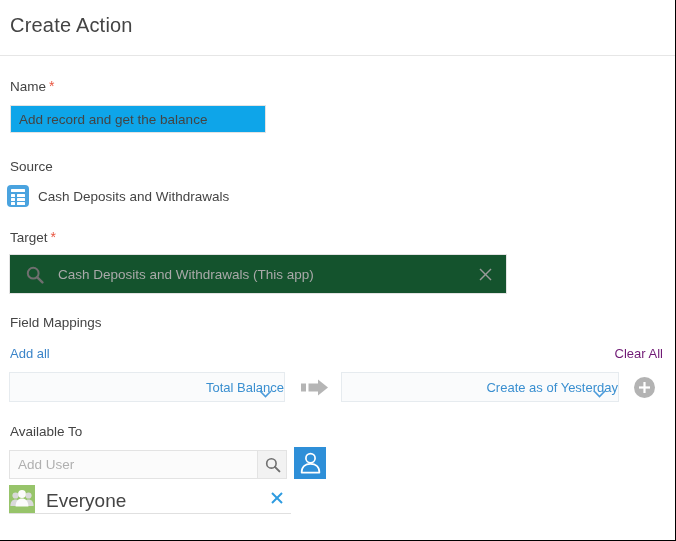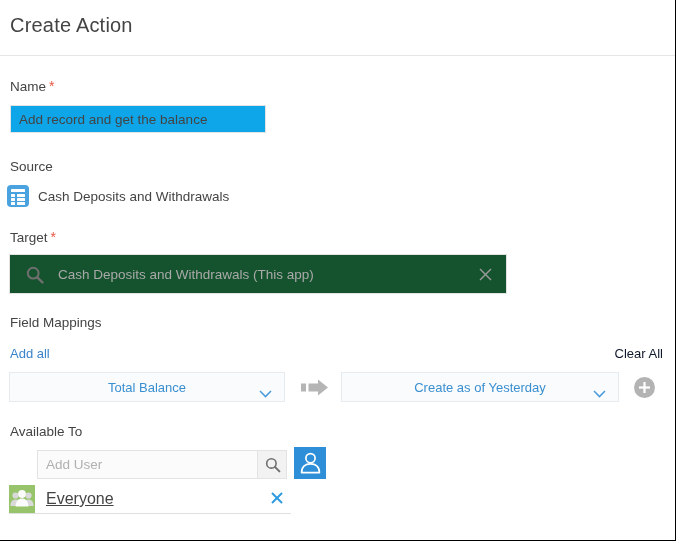--- a/index.html
+++ b/index.html
@@ -140,35 +140,35 @@
   }
 
   
   .link {
     position: absolute;
     font-size: 13px;
     cursor: pointer;
     white-space: nowrap;
   }
   .link-blue { color: #3a84c9; }
-  .link-red  { color: #0f172a; margin-left: 16px; }
+  .link-red  { color: #701a75; margin-left: 16px; }
 
   .dropdown {
     position: absolute;
     height: 30px;
     box-sizing: border-box;
     border: 1px solid #e6ebef;
     background: #fafbfc;
     cursor: pointer;
   }
   .dropdown .dd-text {
     position: absolute;
     left: 0; right: 0;
     top: 7px;
-    text-align: center;
+    text-align: right;
     font-size: 13px;
     color: #3a8fd0;
   }
   .dropdown .chev {
     position: absolute;
     right: 12px;
     top: 11px;
     width: 13px;
     height: 8px;
   }
@@ -200,21 +200,20 @@
     height: 29px;
     box-sizing: border-box;
     border: 1px solid #e3e3e3;
     border-right: none;
     background: #fbfbfb;
     font-family: "Liberation Sans", sans-serif;
     font-size: 13.5px;
     color: #444444;
     padding: 0 8px;
     outline: none;
-    margin-left: 28px;
   }
   .user-input::placeholder { color: #b0b0b0; }
 
   .user-search-btn {
     position: absolute;
     left: 257px;
     top: 450px;
     width: 30px;
     height: 29px;
     box-sizing: border-box;
@@ -252,23 +251,22 @@
     left: 0;
     top: 0;
     width: 26px;
     height: 28px;
     background: #97c46a;
   }
   .everyone-label {
     position: absolute;
     left: 37px;
     top: 5px;
-    font-size: 16px;
-    color: #444444;
-    text-decoration: underline;
+    font-size: 19px;
+    color: #444444;
   }
   .everyone-remove {
     position: absolute;
     right: 6px;
     top: 5px;
     width: 16px;
     height: 16px;
     cursor: pointer;
   }
 </style>

